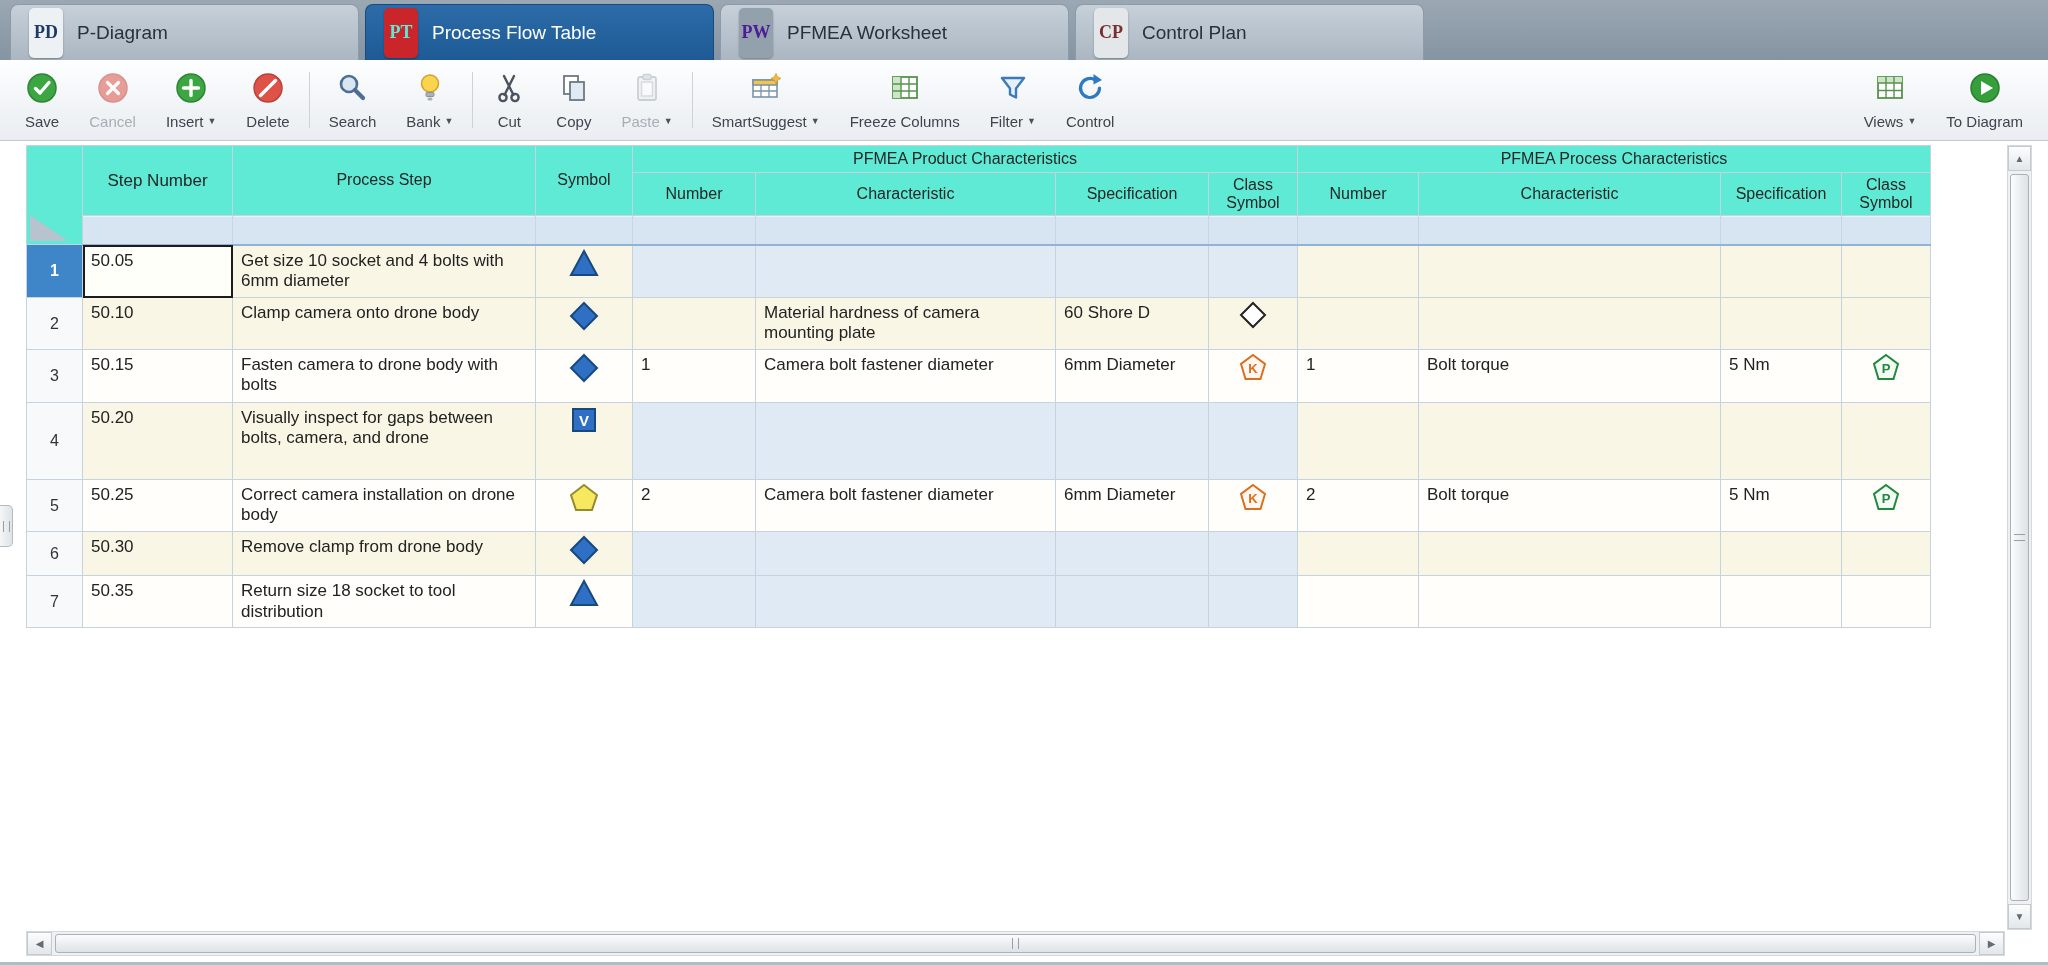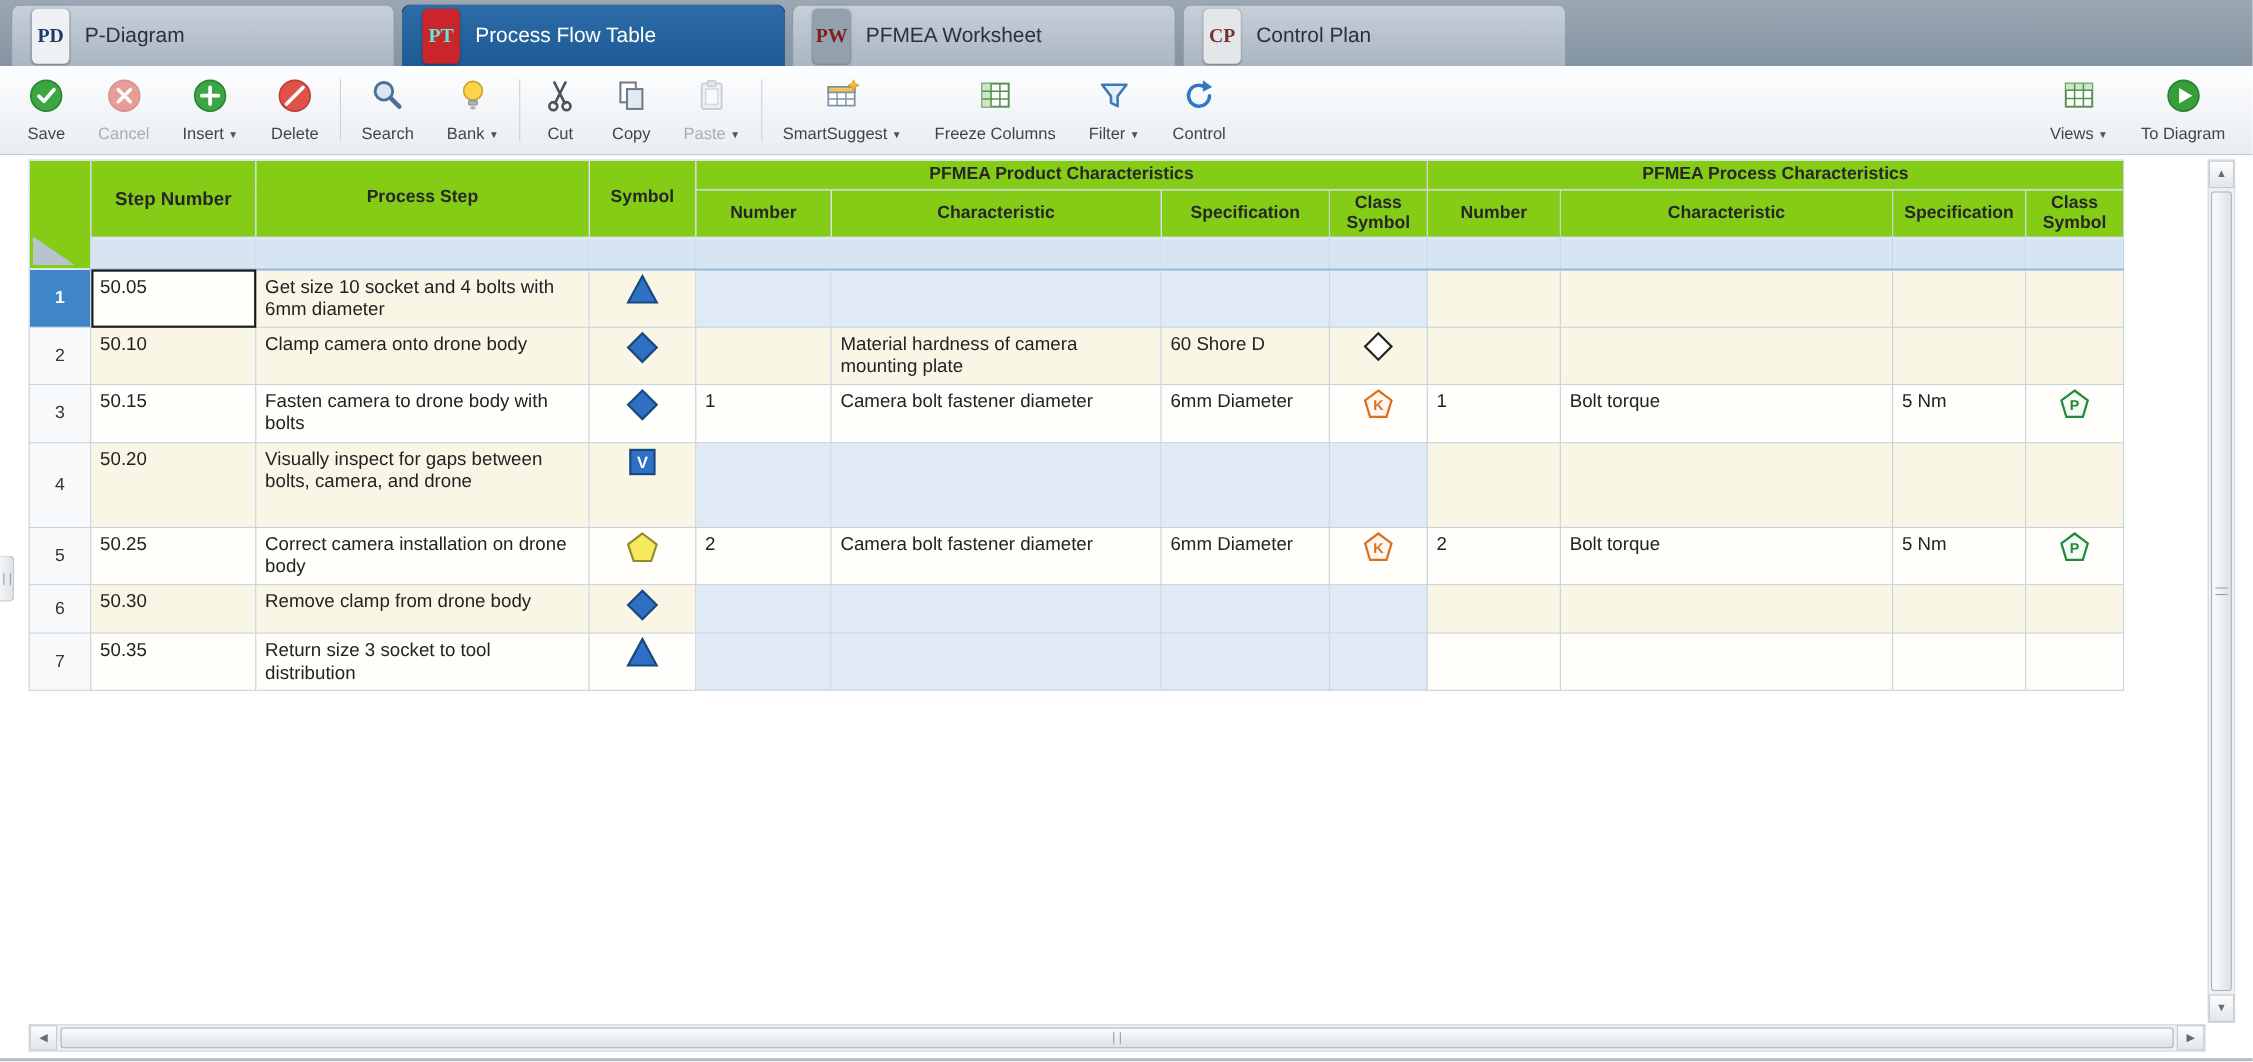--- a/index.html
+++ b/index.html
@@ -33,21 +33,21 @@
                   display:flex; align-items:center; gap:4px; }
   .tb-item.disabled .lbl { color:#a8aeb5; }
   .tb-item.disabled .tb-icon { opacity:.55; }
   .caret { font-size:9px; color:#4a535c; }
   .tb-sep { width:1px; background:#ccd2d8; margin:12px 4px; }
 
   
   .grid-wrap { position:absolute; left:26px; top:145px; }
   table.grid { border-collapse:collapse; table-layout:fixed; }
   .grid th, .grid td { border:1px solid #c6d2dd; overflow:hidden; }
-  .grid thead th { background:#84cc16; font-weight:bold; color:#272727; }
+  .grid thead th { background:#5eead4; font-weight:normal; color:#272727; }
   th.group { height:27px; font-size:16px; }
   th.colhead { height:43px; font-size:16px; text-align:center; vertical-align:middle; line-height:1.15; }
   th.stephead { background:#3e86c7; color:#fff; font-size:17px; }
   th.corner { position:relative; background:#fbfcfd; }
   .corner-tri { position:absolute; left:3px; bottom:3px; width:0; height:0;
                 border-left:38px solid #b7c3ce; border-top:26px solid transparent; }
   tr.filterrow td { background:#d7e5f2; height:29px; border:1px solid #c3d7e8;
                     border-bottom:2px solid #8fb4d6; box-shadow:inset 0 1px 0 #eaf2f9; }
   tbody td { padding:5px 8px; font-size:17px; color:#222; vertical-align:top; line-height:1.2; }
   td.rownum { text-align:center; vertical-align:middle; background:#f7f9fb;
@@ -95,21 +95,21 @@
   <div class="tabbar" id="tabbar">
       <div class="tab">
         <span class="tab-badge" style="background:#eef1f4;color:#1e3a66">PD</span>
         <span class="tab-label">P-Diagram</span>
       </div>
       <div class="tab active">
         <span class="tab-badge" style="background:#c9252b;color:#5eead4">PT</span>
         <span class="tab-label">Process Flow Table</span>
       </div>
       <div class="tab">
-        <span class="tab-badge" style="background:#93a1ad;color:#7f1d1d">PW</span>
+        <span class="tab-badge" style="background:#93a1ad;color:#4c1d95">PW</span>
         <span class="tab-label">PFMEA Worksheet</span>
       </div>
       <div class="tab">
         <span class="tab-badge" style="background:#e3e7ea;color:#7a2f2f">CP</span>
         <span class="tab-label">Control Plan</span>
       </div>
     </div>
 
   <div class="toolbar">
     <div class="tb-group" id="tb-left">
@@ -391,21 +391,21 @@
             <td class="tintblue"></td>
             <td class="tintblue clsym"></td>
             <td class="cream"></td>
             <td class="cream"></td>
             <td class="cream"></td>
             <td class="cream clsym"></td>
           </tr>
           <tr style="height: 52px;">
             <td class="rownum">7</td>
             <td class="white">50.35</td>
-            <td class="white">Return size 3 socket to tool distribution</td>
+            <td class="white">Return size 18 socket to tool distribution</td>
             <td class="white sym"><span><svg width="30" height="28" viewBox="0 0 30 28">
                   <polygon points="15,2 28,26 2,26" fill="#2f6fc4" stroke="#17497f" stroke-width="2"></polygon>
                 </svg></span></td>
             <td class="tintblue"></td>
             <td class="tintblue"></td>
             <td class="tintblue"></td>
             <td class="tintblue clsym"></td>
             <td class="white"></td>
             <td class="white"></td>
             <td class="white"></td>

